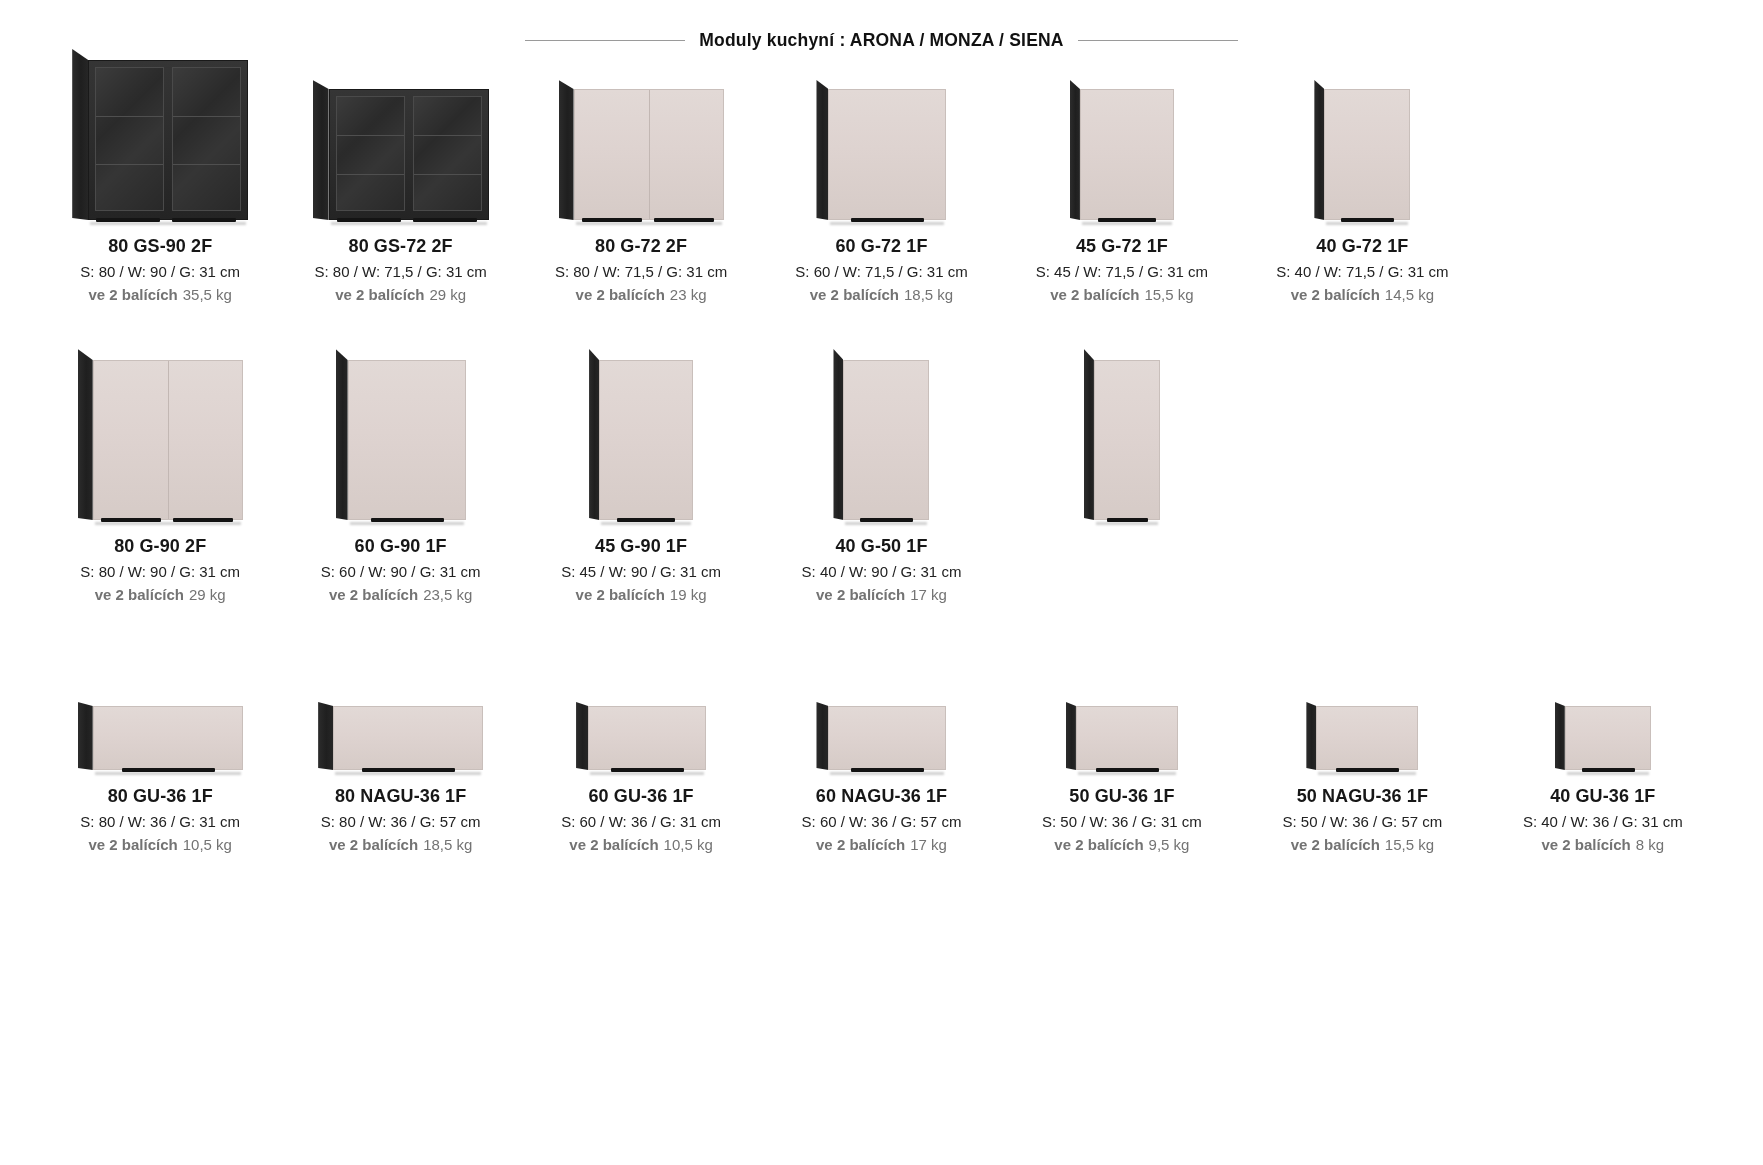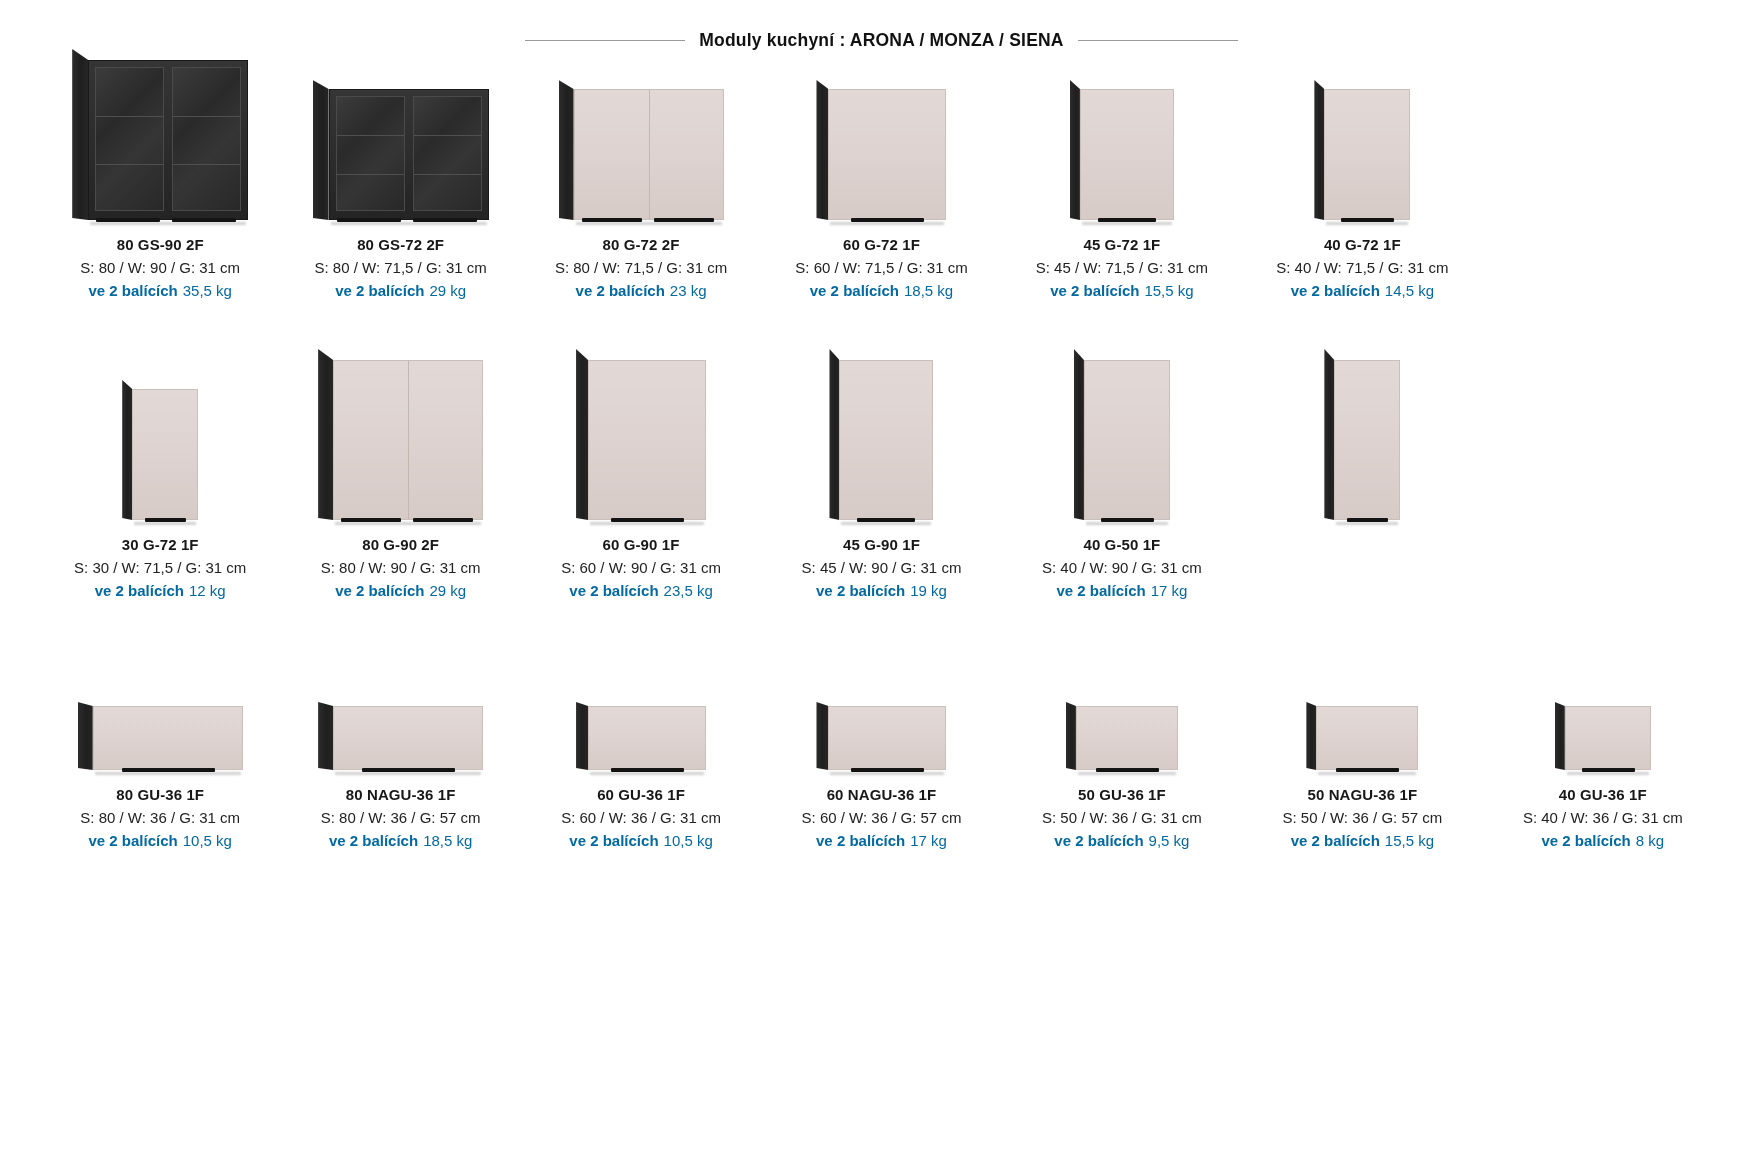--- a/index.html
+++ b/index.html
@@ -64,34 +64,34 @@
   .row1 .img-area { height: 175px; }
   .row2 .img-area { height: 175px; }
   .row3 .img-area { height: 125px; }
 
   .caption {
     text-align: center;
     line-height: 1.33;
     margin-top: 9px;
   }
   .cap-title {
-    font-size: 15px;
+    font-size: 18px;
     font-weight: bold;
     color: #171717;
     letter-spacing: 0.1px;
   }
   .cap-dims {
     font-size: 15px;
     color: #222;
     margin-top: 3px;
     white-space: nowrap;
   }
   .cap-pack {
     font-size: 15px;
-    color: #0369a1;
+    color: #737373;
     margin-top: 3px;
     white-space: nowrap;
   }
   .cap-pack b { font-weight: bold; }
   .cap-pack .w { margin-left: 5px; }
 
   
   .cab {
     position: relative;
   }
@@ -262,35 +262,20 @@
         <div class="caption">
           <div class="cap-title">40 G-72 1F</div>
           <div class="cap-dims">S: 40 / W: 71,5 / G: 31 cm</div>
           <div class="cap-pack"><b>ve 2 balících</b><span class="w">14,5 kg</span></div>
         </div>
       </div>
     </div>
   <div class="grid row2" id="row-2">
       <div class="cell">
         <div class="img-area">
-          <div class="cab" style="width: 76px; height: 146px;">
-            <div class="side" style="width: 10px; height: 140px; top: 0px; clip-path: polygon(0px 0px, 100% 9px, 100% 100%, 0px 138px);"></div>
-            <div class="front" style="left: 10px; top: 9px; width: 66px; height: 131px;"></div>
-            <div class="handle" style="width: 41px; left: 23px; top: 138px;"></div>
-            <div class="shadow" style="left: 12px; width: 62px; top: 142px;"></div>
-          </div>
-        </div>
-        <div class="caption">
-          <div class="cap-title">30 G-72 1F</div>
-          <div class="cap-dims">S: 30 / W: 71,5 / G: 31 cm</div>
-          <div class="cap-pack"><b>ve 2 balících</b><span class="w">12 kg</span></div>
-        </div>
-      </div>
-      <div class="cell">
-        <div class="img-area">
           <div class="cab" style="width: 165px; height: 177px;">
             <div class="side" style="width: 15px; height: 171px; top: 0px; clip-path: polygon(0px 0px, 100% 11px, 100% 100%, 0px 169px);"></div>
             <div class="front" style="left: 15px; top: 11px; width: 150px; height: 160px;"></div>
             <div class="divider" style="left: 90px; top: 12px; height: 158px;"></div>
             <div class="handle" style="width: 60px; left: 23px; top: 169px;"></div>
             <div class="handle" style="width: 60px; left: 95px; top: 169px;"></div>
             <div class="shadow" style="left: 17px; width: 146px; top: 173px;"></div>
           </div>
         </div>
         <div class="caption">

